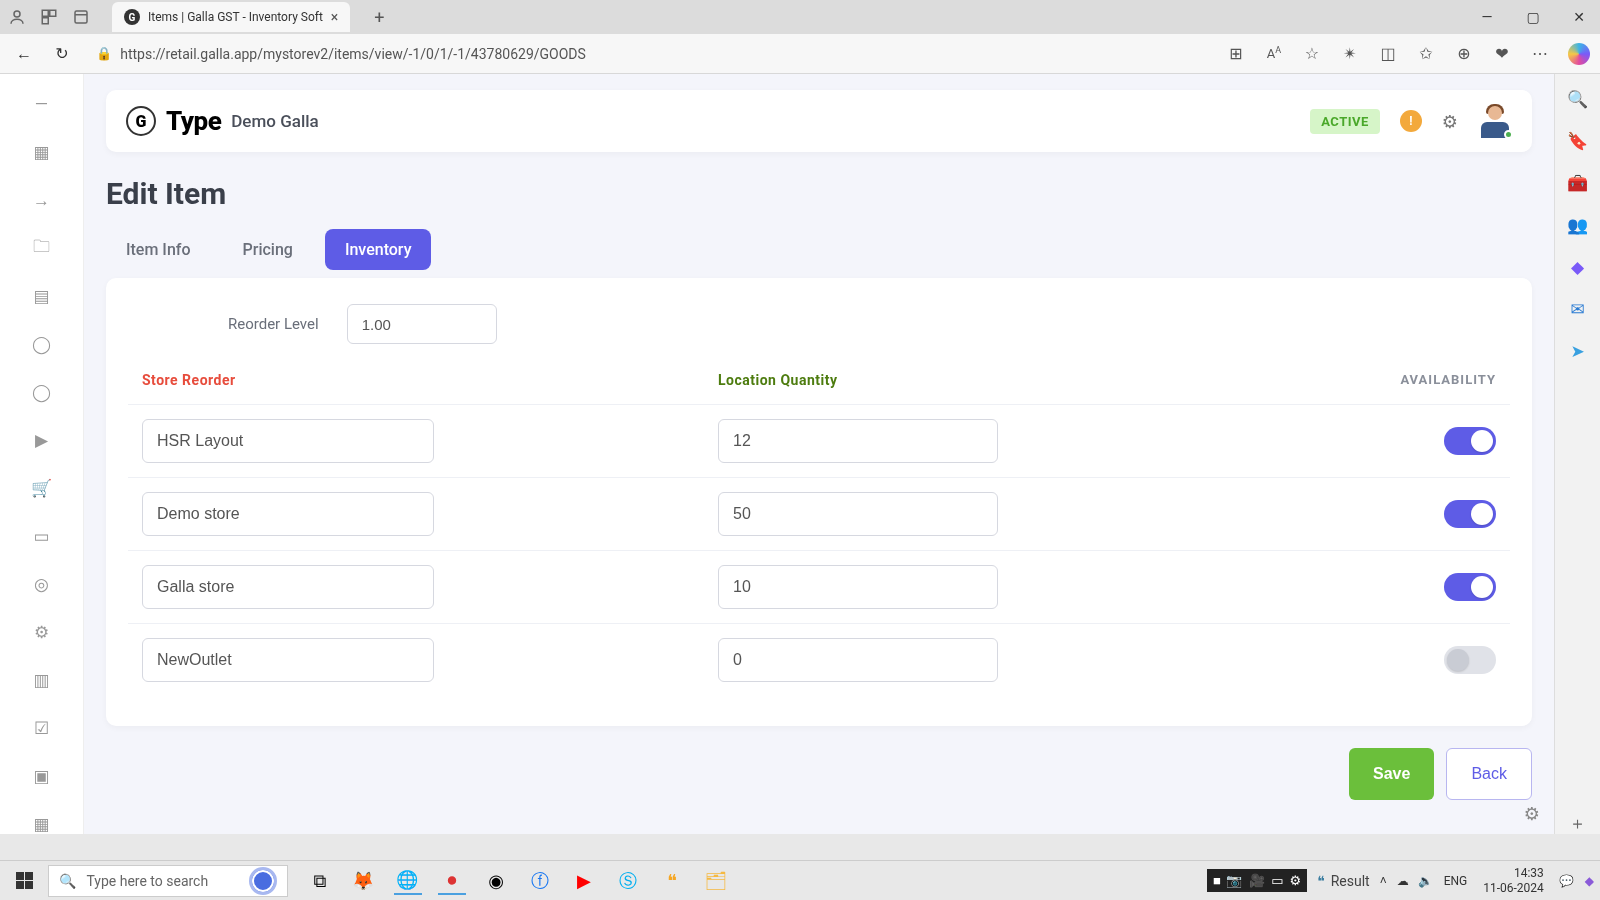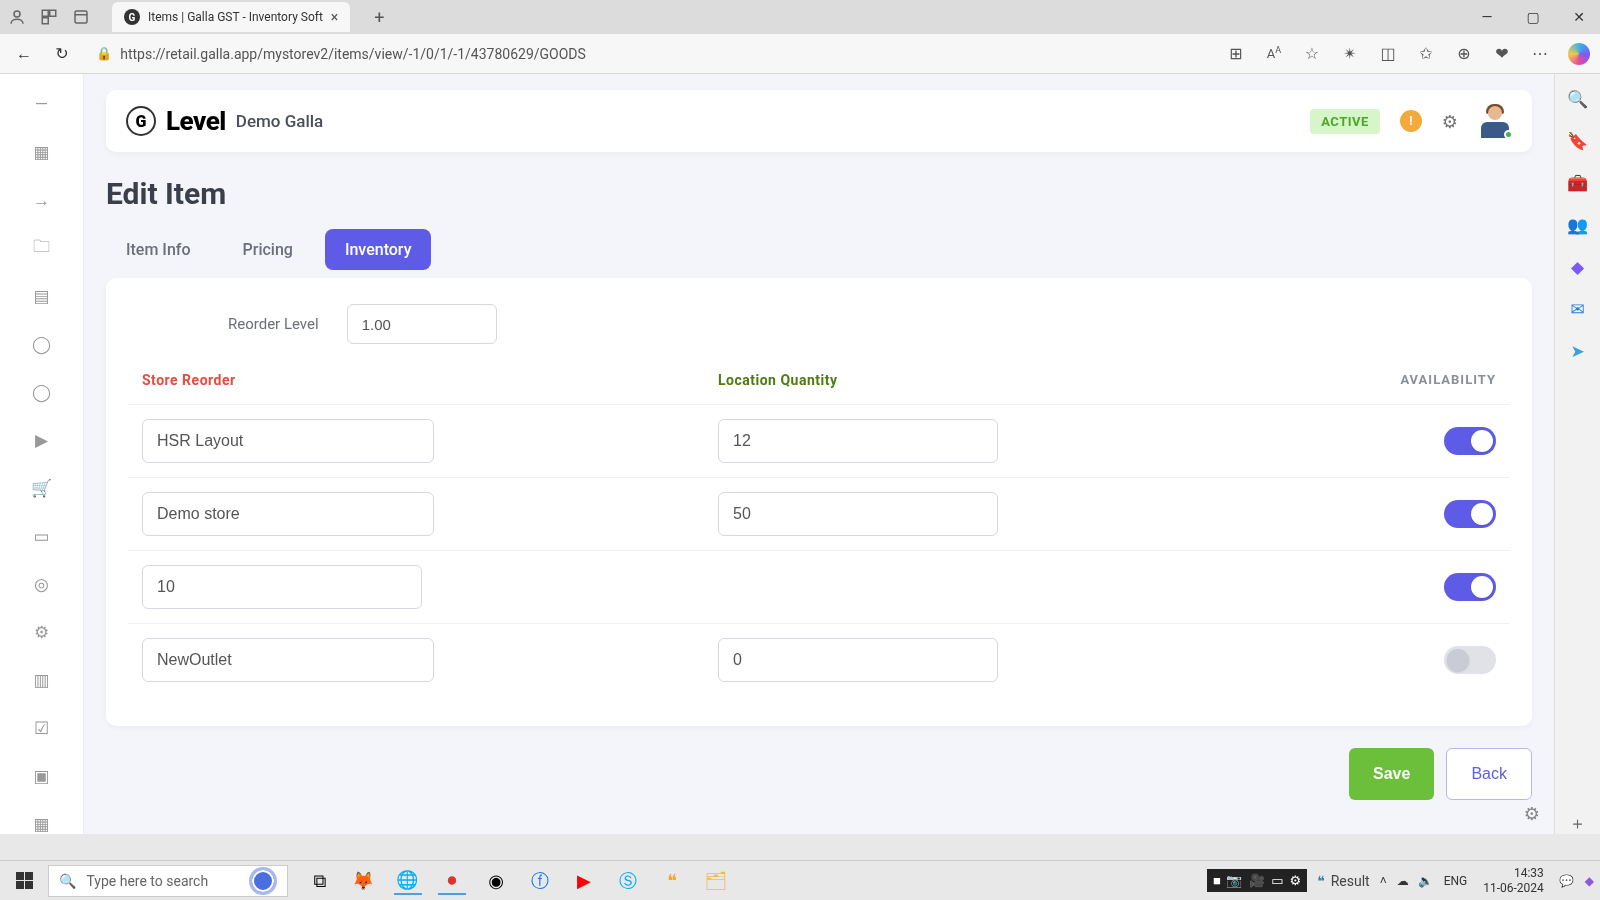--- a/index.html
+++ b/index.html
@@ -187,21 +187,21 @@
     <div class="ritem">▥</div>
     <div class="ritem">☑</div>
     <div class="ritem">▣</div>
     <div class="ritem">▦</div>
   </div>
 
   <div class="main">
     <div class="topbar">
       <div class="logo">
         <div class="logo-mark">G</div>
-        <div class="logo-text">Level</div>
+        <div class="logo-text">Type</div>
       </div>
       <div class="store-name">Demo Galla</div>
       <div class="topbar-right">
         <div class="badge-active">ACTIVE</div>
         <div class="pill-orange">!</div>
         <div class="gear-btn">⚙</div>
         <div class="avatar">
           <div class="avatar-hair"></div>
             <div class="avatar-head"></div>
             <div class="avatar-body"></div>
@@ -245,20 +245,21 @@
       <div class="table-row">
         <div class="cell-loc"><input class="cell-input loc-input" value="Demo store" style=""></div>
         <div class="cell-qty"><input class="cell-input qty-input" value="50" style=""></div>
         <div class="cell-toggle">
             <div class="toggle on">
               <div class="knob"></div>
             </div>
           </div>
       </div>
       <div class="table-row">
+        <div class="cell-loc"><input class="cell-input loc-input" value="Galla store" style=""></div>
         <div class="cell-qty"><input class="cell-input qty-input" value="10" style=""></div>
         <div class="cell-toggle">
             <div class="toggle on">
               <div class="knob"></div>
             </div>
           </div>
       </div>
       <div class="table-row">
         <div class="cell-loc"><input class="cell-input loc-input" value="NewOutlet" style=""></div>
         <div class="cell-qty"><input class="cell-input qty-input" value="0" style=""></div>

